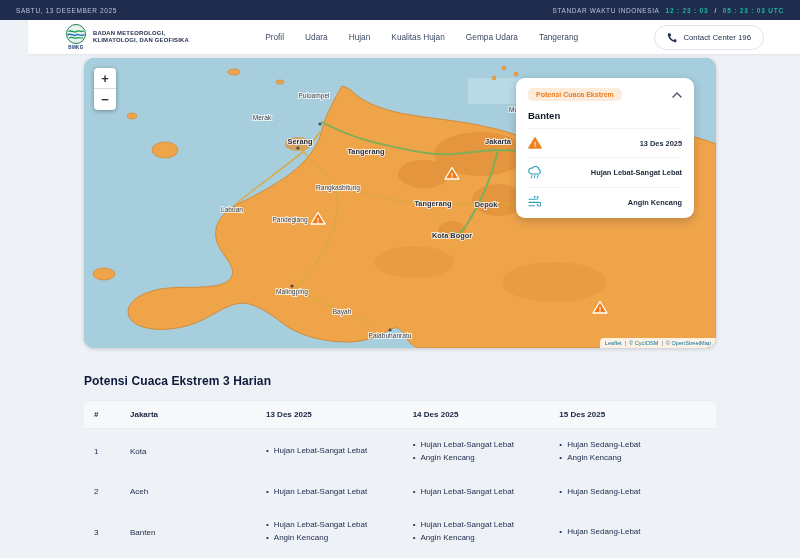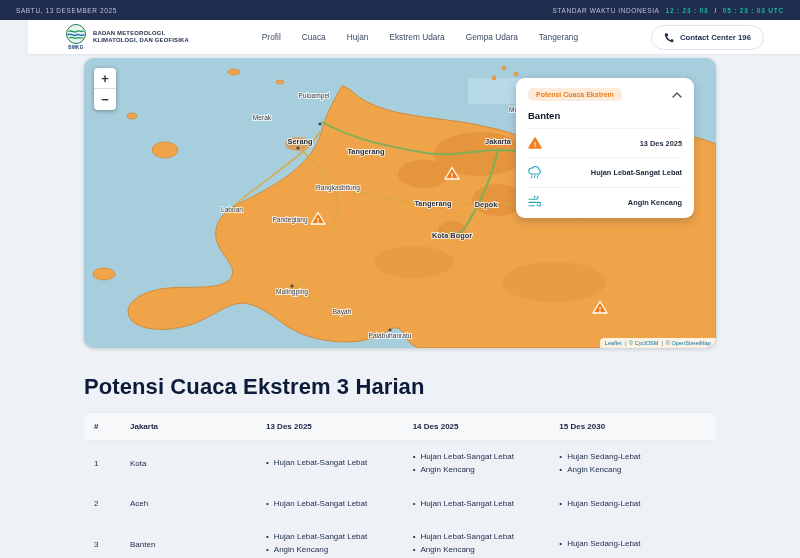--- a/index.html
+++ b/index.html
@@ -18,21 +18,21 @@
   .header { height:34px; background:#ffffff; display:flex; align-items:center;
     justify-content:space-between; padding:0 36px 0 38px; box-shadow:0 1px 2px rgba(16,24,40,.06);margin-left:28px; }
   .brand { display:flex; align-items:center; gap:7px; }
   .brand-logo { display:flex; flex-direction:column; align-items:center; }
   .brand-abbr { font-size:4.6px; font-weight:700; color:#1c3a6b; letter-spacing:.4px; margin-top:1px; }
   .brand-name { font-size:5.9px; font-weight:700; color:#22304f; line-height:1.25;
     text-transform:uppercase; letter-spacing:.2px; }
   .nav { display:flex; gap:21px; }
   .nav-item { font-size:8.3px; color:#3d4a63; cursor:pointer; }
   .contact-btn { display:flex; align-items:center; gap:6px; border:1px solid #dde2ea;
-    border-radius:15px; padding:6px 12px; font-size:7.8px; color:#22304f; font-weight:700;
+    border-radius:15px; padding:6px 12px; font-size:7.8px; color:#22304f; font-weight:400;
     background:#fff; cursor:pointer; }
 
   
   .map-card { position:relative; width:632px; height:290px; margin:4px auto 0;
     border-radius:10px; overflow:hidden; background:#a7cedd; box-shadow:0 1px 4px rgba(16,24,40,.18); }
   .map-svg { position:absolute; inset:0; }
   .mlbl { font-size:6.6px; fill:#3a3f46; text-anchor:middle; paint-order:stroke;
     stroke:rgba(255,255,255,.75); stroke-width:2px; font-family:"Liberation Sans",sans-serif; }
   .mlbl.big { font-size:7.4px; font-weight:700; fill:#2d3340; }
 
@@ -51,21 +51,21 @@
   .panel-row { display:flex; align-items:center; justify-content:space-between;
     border-top:1px solid #f0f2f5; padding:8px 0; }
   .panel-row-text { font-size:7.4px; font-weight:600; color:#1d2939; }
 
   .attribution { position:absolute; bottom:0; right:0; background:rgba(255,255,255,.85);
     padding:2px 5px; font-size:5.6px; color:#6b7280; border-top-left-radius:4px;
     display:flex; gap:3px; }
   .attr-link { color:#0078a8; cursor:pointer; }
 
   
-  .section-title { width:632px; margin:26px auto 12px; font-size:22px; font-weight:700;
+  .section-title { width:632px; margin:26px auto 12px; font-size:12px; font-weight:700;
     color:#0c1b3a; letter-spacing:.1px; }
   .table { width:632px; margin:0 auto; font-size:8px; color:#223050; }
   .thead, .trow { display:grid; grid-template-columns:36px 136px 1fr 1fr 1fr;
     align-items:center; padding:9px 10px; }
   .thead { background:#f7f8fa; border-top:1px solid #e8ebef; border-bottom:1px solid #e8ebef;
     font-weight:700; color:#16233f; border-radius:6px 6px 0 0; }
   .trow { border-bottom:1px solid #edf0f4; padding:10px; }
   .cell ul { list-style:none; }
   .cell li { line-height:1.6; white-space:nowrap; }
   .cell li::before { content:"•"; margin-right:5px; color:#223050; }
@@ -95,23 +95,23 @@
       <span class="brand-abbr">BMKG</span>
     </div>
     <div class="brand-name">
       <div>BADAN METEOROLOGI,</div>
       <div>KLIMATOLOGI, DAN GEOFISIKA</div>
     </div>
   </div>
 
   <div class="nav">
     <span class="nav-item">Profil</span>
-    <span class="nav-item">Cuaca</span>
+    <span class="nav-item">Udara</span>
     <span class="nav-item">Hujan</span>
-    <span class="nav-item">Ekstrem Udara</span>
+    <span class="nav-item">Kualitas Hujan</span>
     <span class="nav-item">Gempa Udara</span>
     <span class="nav-item">Tangerang</span>
   </div>
 
   <button class="contact-btn">
     <svg width="10" height="11" viewBox="0 0 13 13">
       <path d="M2.2 1 L4.4 1 L5.5 4.2 L3.9 5.3 C4.9 7.4 6.6 9 8.7 10 L9.8 8.4 L12.2 9.4 L12.2 11.3 C12.2 12.2 11.4 12.8 10.5 12.6 C5.6 11.7 1.9 8 1.1 3.2 C0.9 2.1 1.3 1 2.2 1 Z" fill="#22304f"></path>
     </svg>
     <span>Contact Center 196</span>
   </button>
@@ -252,21 +252,21 @@
 </div>
 
 <h2 class="section-title">Potensi Cuaca Ekstrem 3 Harian</h2>
 
 <div class="table">
   <div class="thead">
     <span>#</span>
     <span>Jakarta</span>
     <span>13 Des 2025</span>
     <span>14 Des 2025</span>
-    <span>15 Des 2030</span>
+    <span>15 Des 2025</span>
   </div>
 
   <div class="trow">
     <span>1</span>
     <span>Kota</span>
     <div class="cell">
         <ul>
       <li>Hujan Lebat-Sangat Lebat</li>
     </ul>
       </div>

